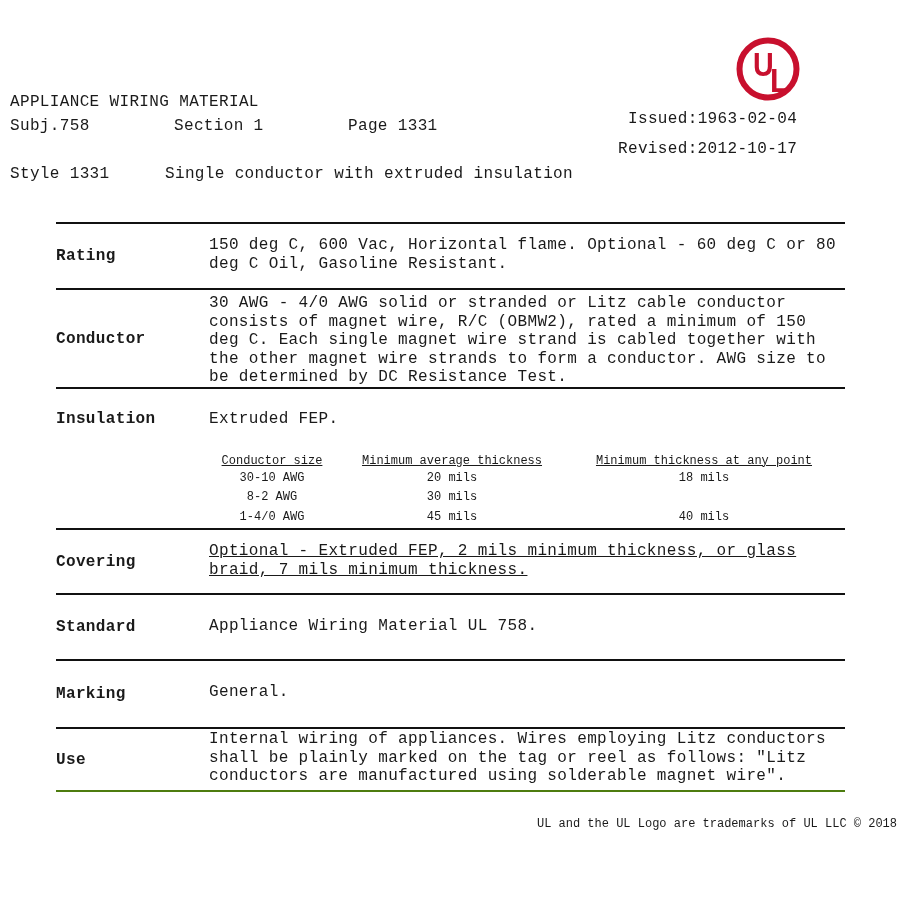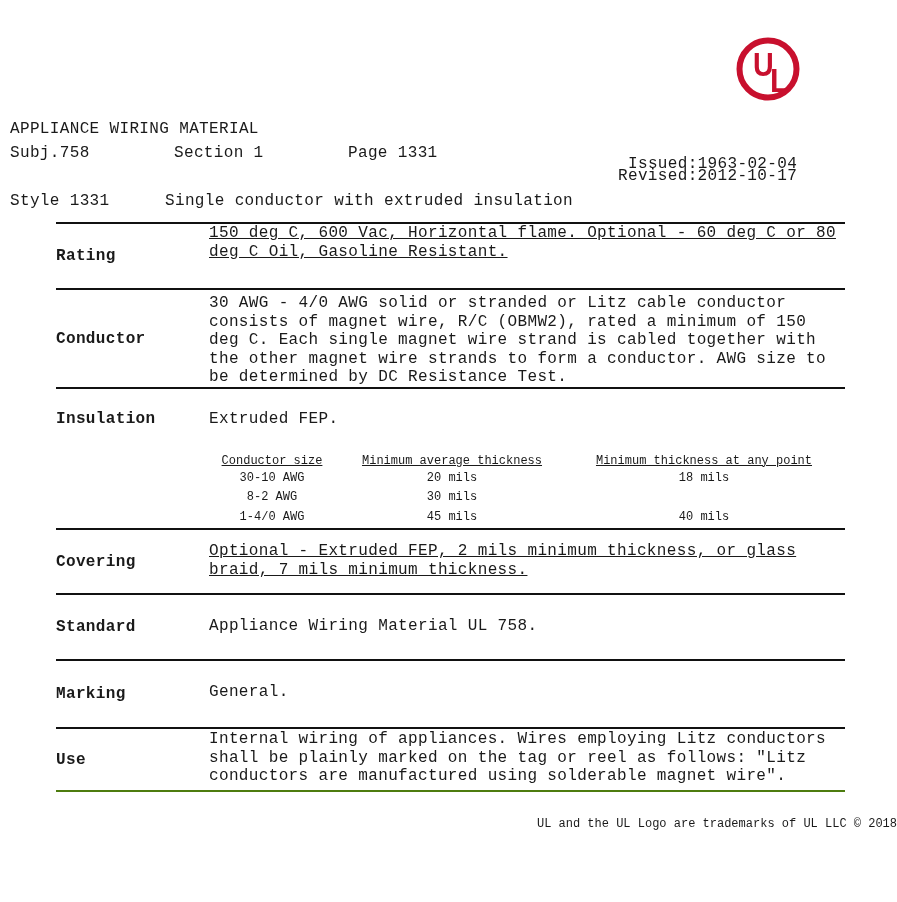--- a/index.html
+++ b/index.html
@@ -8,28 +8,28 @@
     position: relative;
     width: 897px;
     height: 902px;
     background: #ffffff;
     font-family: "Liberation Mono", "DejaVu Sans Mono", monospace;
     color: #1a1a1a;
     font-size: 16px;
     letter-spacing: 0.35px;
     overflow: hidden;
   }
-  .abs { position: absolute; white-space: nowrap; margin-top: 27px; }
+  .abs { position: absolute; white-space: nowrap; }
 
   
   .hdr-title   { left: 10px;  top: 93px;  }
   .hdr-subj    { left: 10px;  top: 117px; }
   .hdr-section { left: 174px; top: 117px; }
   .hdr-page    { left: 348px; top: 117px; }
-  .hdr-issued  { left: 628px; top: 128px; }
+  .hdr-issued  { left: 628px; top: 110px; }
   .hdr-revised { left: 618px; top: 140px; }
   .hdr-style   { left: 10px;  top: 165px; }
   .hdr-styledesc { left: 165px; top: 165px; }
 
   .logo { position: absolute; left: 736px; top: 36px; }
 
   
   .spec-table {
     position: absolute;
     left: 56px;
@@ -54,21 +54,21 @@
     flex: none;
     line-height: 18.5px;
   }
   .h-rating     { height: 66px;  }
   .h-conductor  { height: 99px;  }
   .h-insulation { height: 141px; }
   .h-covering   { height: 65px;  }
   .h-standard   { height: 66px;  }
   .h-marking    { height: 68px;  }
   .h-use        { height: 63px;  }
-  .pt-rating     { padding-top: 0; text-decoration: underline; }
+  .pt-rating     { padding-top: 12px; }
   .pt-conductor  { padding-top: 4px;  }
   .pt-insulation { padding-top: 21px; }
   .pt-covering   { padding-top: 12px; text-decoration: underline; }
   .pt-standard   { padding-top: 22px; }
   .pt-marking    { padding-top: 22px; }
   .pt-use        { padding-top: 1px;  }
 
   
   .subtable {
     margin-top: 24px;

